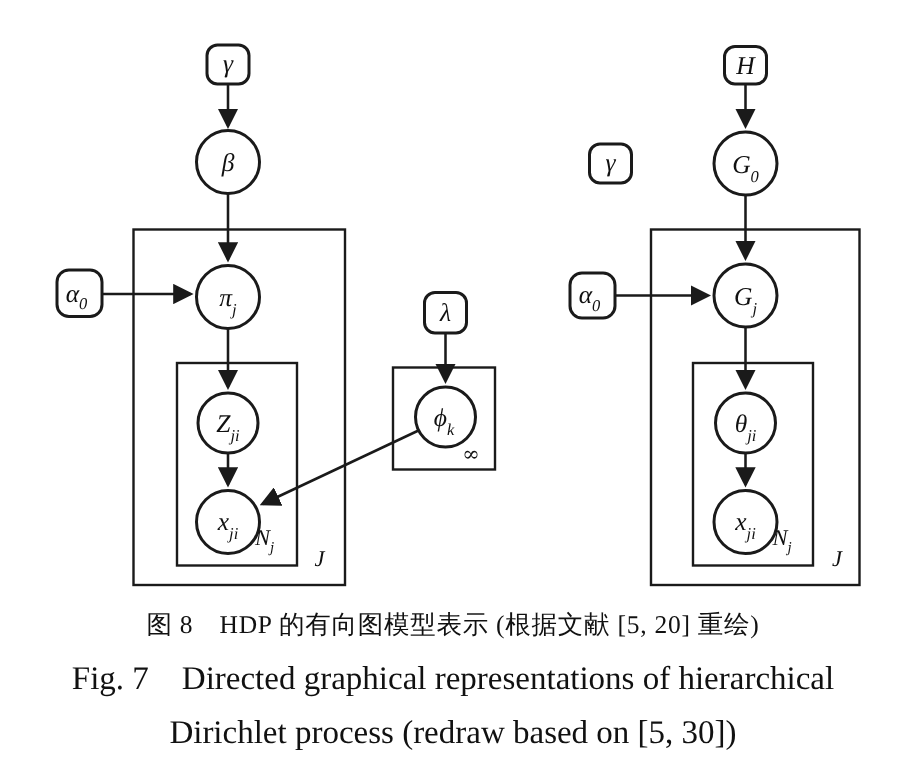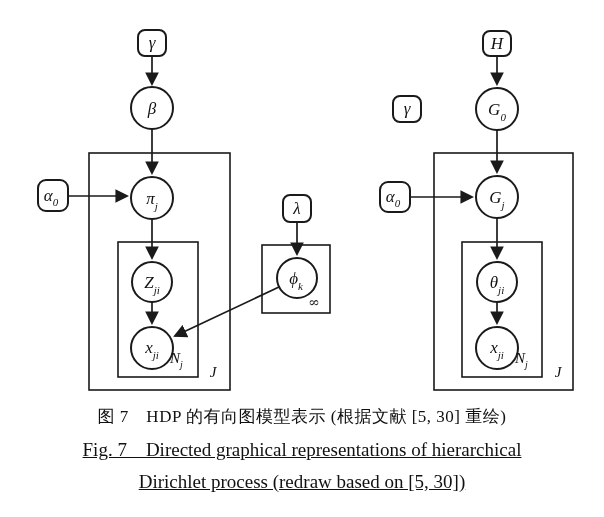--- a/index.html
+++ b/index.html
@@ -70,23 +70,22 @@
     right: 0;
     text-align: center;
     color: #111111;
   }
   .caption .line-zh {
     font-size: 17px;
     margin-bottom: 9px;
     letter-spacing: 0.5px;
   }
   .caption .line-en {
-    font-size: 19px;
+    font-size: 22px;
     margin-bottom: 8px;
-    text-decoration: underline;
   }
 </style>
 </head>
 <body>
 
 <div class="page">
 
   <svg class="diagram" width="604" height="400" viewBox="0 0 604 400">
     <defs>
       <marker id="arr" viewBox="0 0 10 10" refX="8.5" refY="5" markerWidth="8" markerHeight="8" orient="auto-start-reverse">
@@ -235,18 +234,18 @@
 
       <text class="plate-label" x="515" y="363" text-anchor="start">
         <tspan>N</tspan><tspan class="sub" dy="5">j</tspan>
       </text>
 
       <text class="plate-label" x="558" y="377" text-anchor="middle">J</text>
     </g>
   </svg>
 
   <div class="caption">
-    <div class="line-zh">图 7　HDP 的有向图模型表示 (根据文献 [5, 30] 重绘)</div>
+    <div class="line-zh">图 8　HDP 的有向图模型表示 (根据文献 [5, 20] 重绘)</div>
     <div class="line-en">Fig. 7　Directed graphical representations of hierarchical</div>
     <div class="line-en">Dirichlet process (redraw based on [5, 30])</div>
   </div>
 
 </div>
 
 </body></html>

